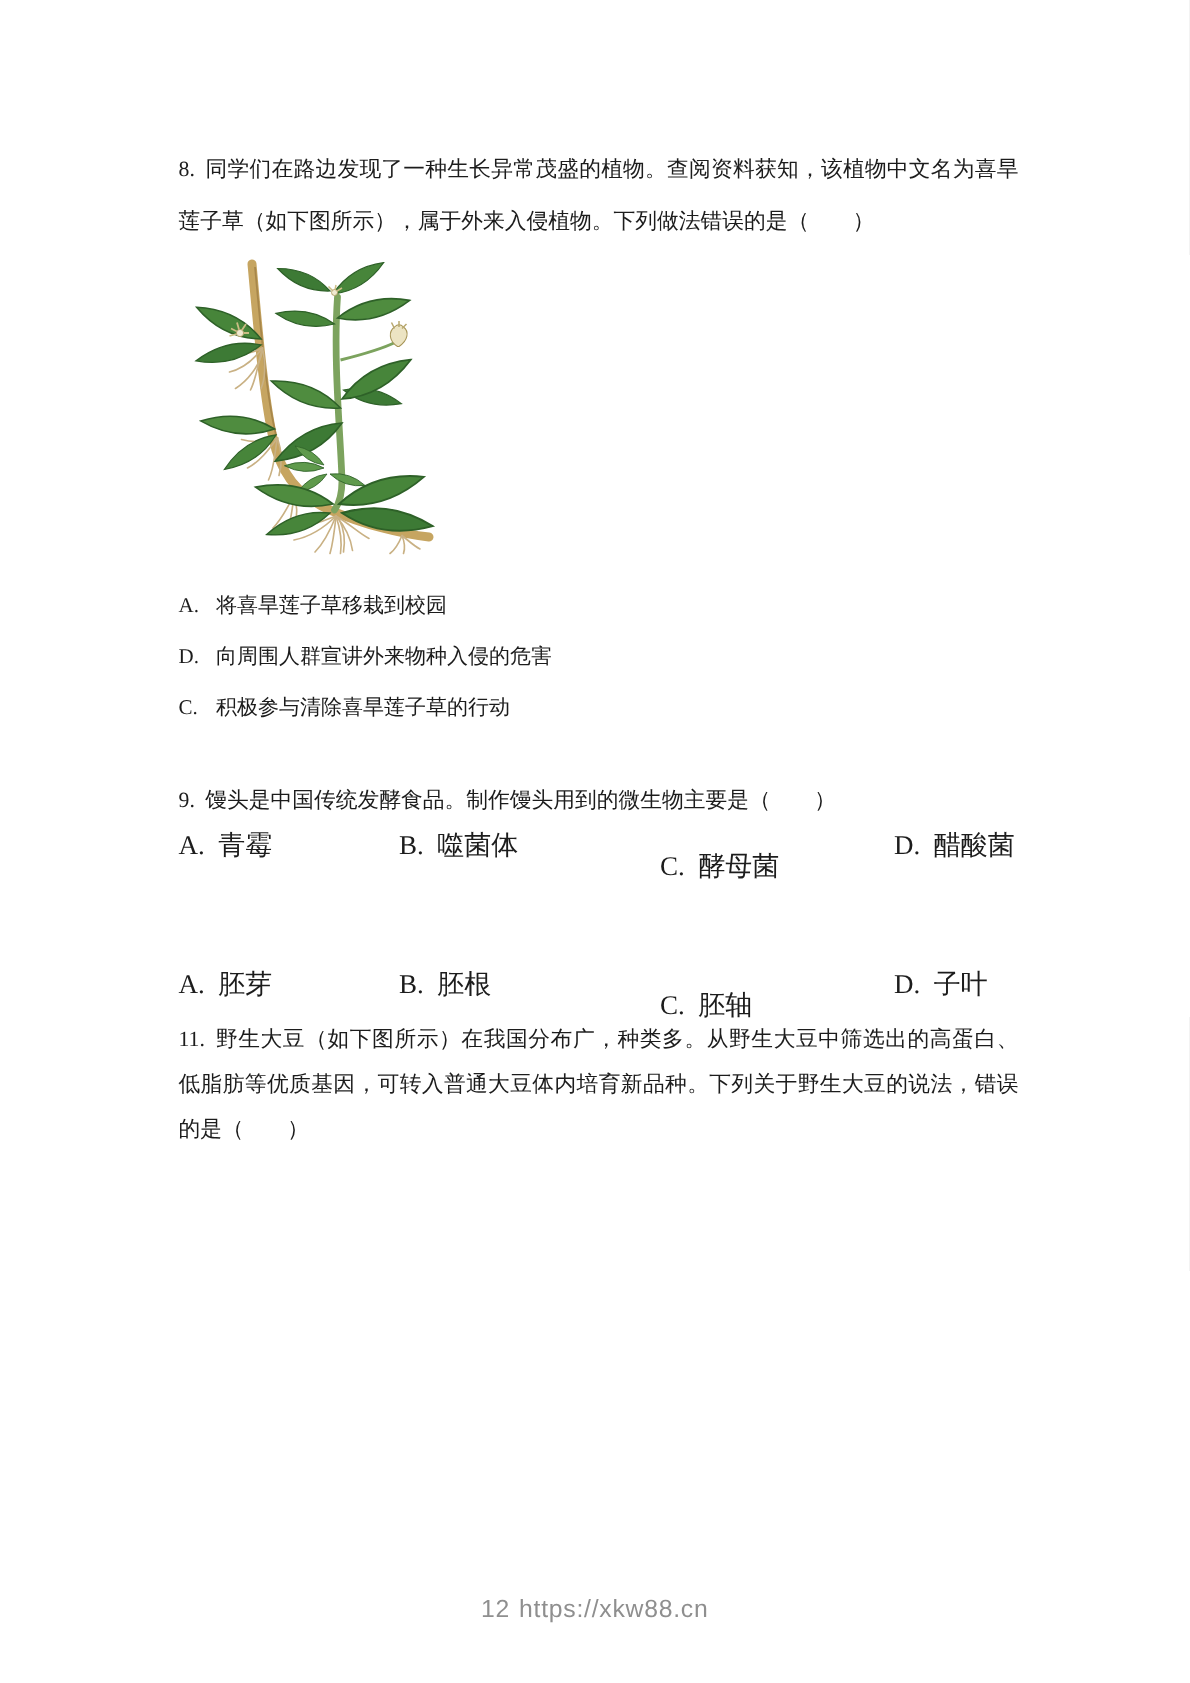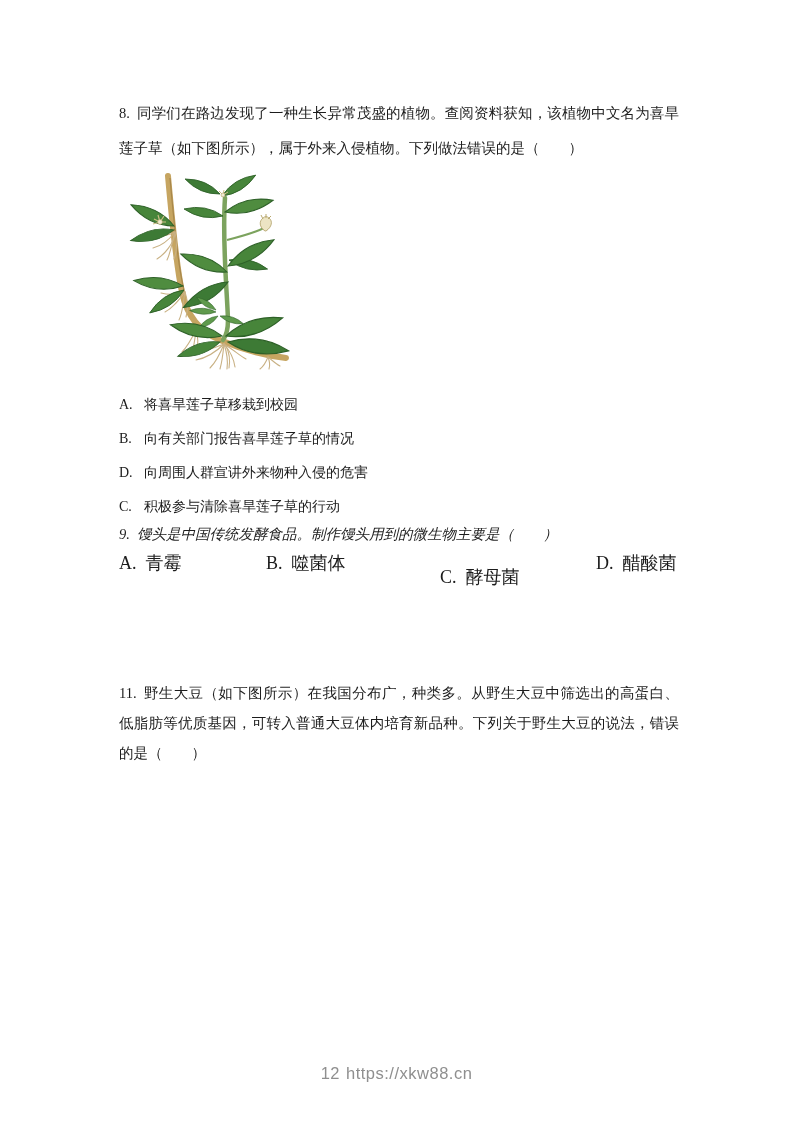--- a/index.html
+++ b/index.html
@@ -13,21 +13,21 @@
     color:#1c1c1c;
     overflow:hidden;
   }
   .para {
     position:absolute;
     left:119px; width:560px;
     font-size:14.5px;
     text-align:justify;
   }
   .q8para  { top:96px;  line-height:35px; }
-  .q9para  { top:519px; line-height:30px;font-style:italic; }
+  .q9para  { top:519px; line-height:30px; }
   .q10para { top:583px; line-height:30px; }
   .q11para { top:678px; line-height:30px; }
   .qnum { margin-right:7px; }
 
   .plant {
     position:absolute; left:128px; top:170px;
     width:205px; height:202px;
   }
   .plant use  { stroke:#2e6128; stroke-width:0.7; }
   .roots path { stroke:#c9b184; stroke-width:1.1; fill:none; stroke-linecap:round; }
@@ -141,35 +141,40 @@
       </g>
       <g transform="translate(95,25)">
         <path d="M0 0 L-4 -4 M0 0 L1 -5 M0 0 L5 -3" stroke="#cbbd85" stroke-width="1"></path>
         <circle r="2" fill="#f0ead2" stroke="#b3a26a" stroke-width="0.6"></circle>
       </g>
     </svg>
   </div>
 
   <div class="optlist">
     <div class="opt"><span class="optlabel">A.</span><span>将喜旱莲子草移栽到校园</span></div>
-    <div class="opt"><span class="optlabel">B.</span><span>向有关部门报告喜旱莲子草的情况</span></div>
     <div class="opt"><span class="optlabel">D.</span><span>向周围人群宣讲外来物种入侵的危害</span></div>
     <div class="opt"><span class="optlabel">C.</span><span>积极参与清除喜旱莲子草的行动</span></div>
   </div>
 
   <div class="para q9para">
     <span class="qnum">9.</span><span>馒头是中国传统发酵食品。制作馒头用到的微生物主要是（　　）</span>
   </div>
   <div class="optrow q9row">
     <span class="oc c0"><span class="optlabel">A.</span><span>青霉</span></span>
     <span class="oc c1"><span class="optlabel">B.</span><span>噬菌体</span></span>
     <span class="oc c2"><span class="optlabel">C.</span><span>酵母菌</span></span>
     <span class="oc c3"><span class="optlabel">D.</span><span>醋酸菌</span></span>
   </div>
 
+  <div class="optrow q10row">
+    <span class="oc c0"><span class="optlabel">A.</span><span>胚芽</span></span>
+    <span class="oc c1"><span class="optlabel">B.</span><span>胚根</span></span>
+    <span class="oc c2"><span class="optlabel">C.</span><span>胚轴</span></span>
+    <span class="oc c3"><span class="optlabel">D.</span><span>子叶</span></span>
+  </div>
 
   <div class="para q11para">
     <span class="qnum">11.</span><span>野生大豆（如下图所示）在我国分布广，种类多。从野生大豆中筛选出的高蛋白、低脂肪等优质基因，可转入普通大豆体内培育新品种。下列关于野生大豆的说法，错误的是（　　）</span>
   </div>
 
   <div class="footer">
     <span class="pgnum">12</span><span>https://xkw88.cn</span>
   </div>
 
 </div>

